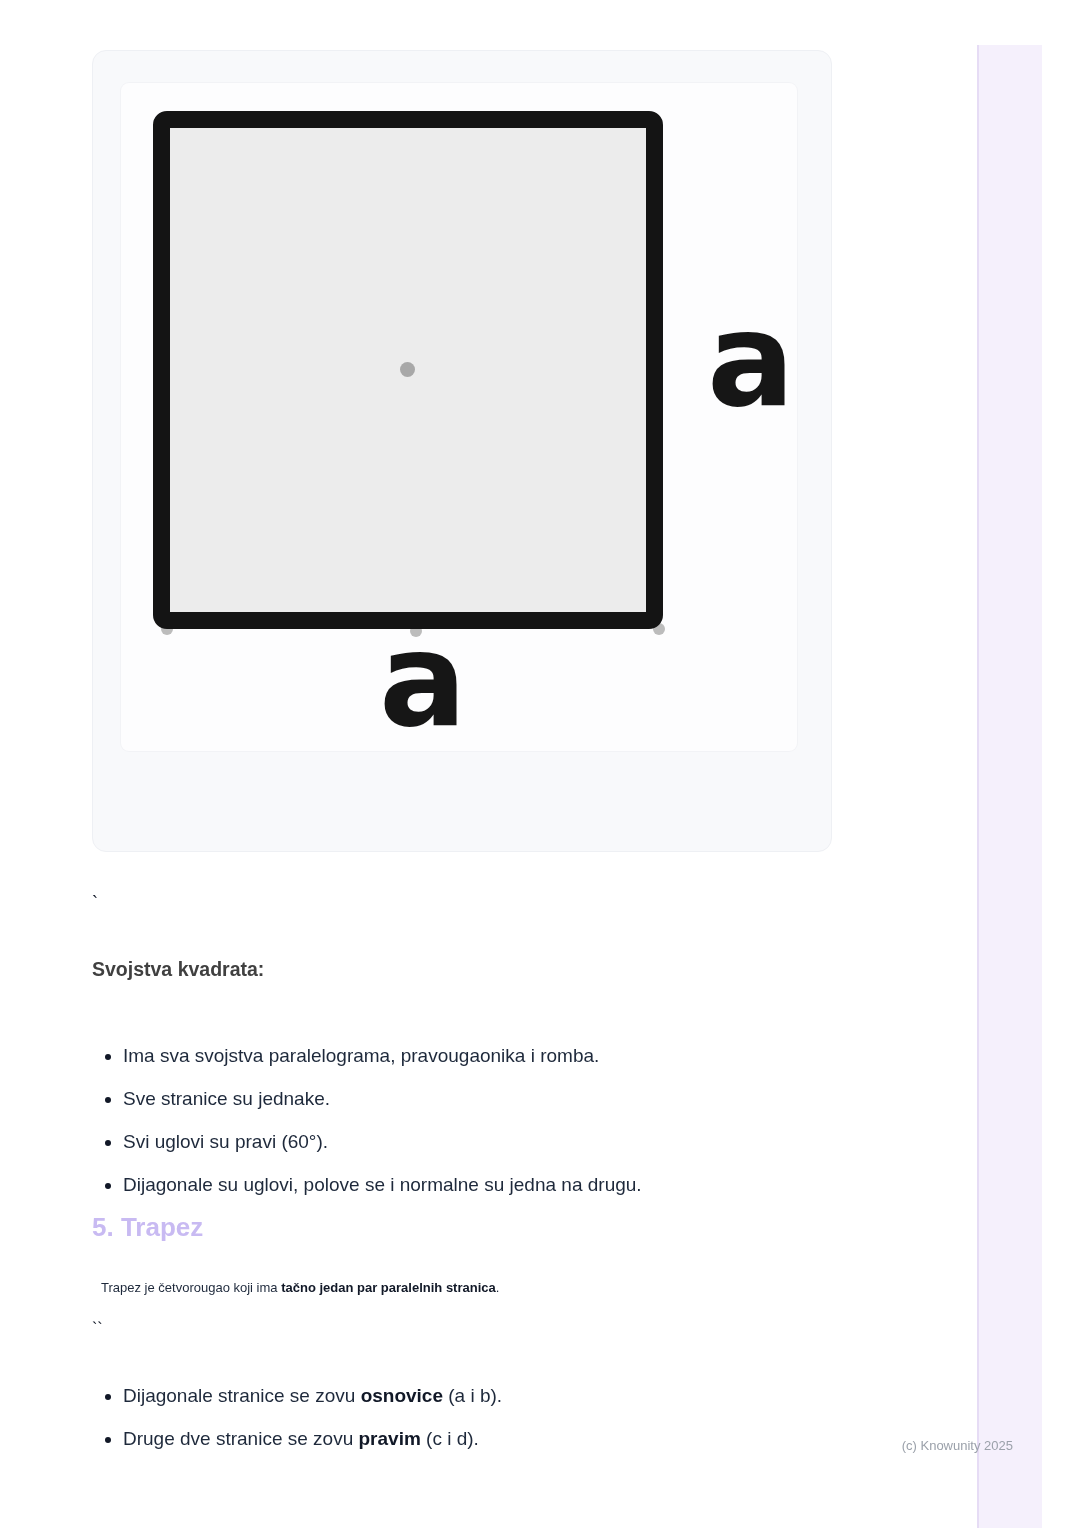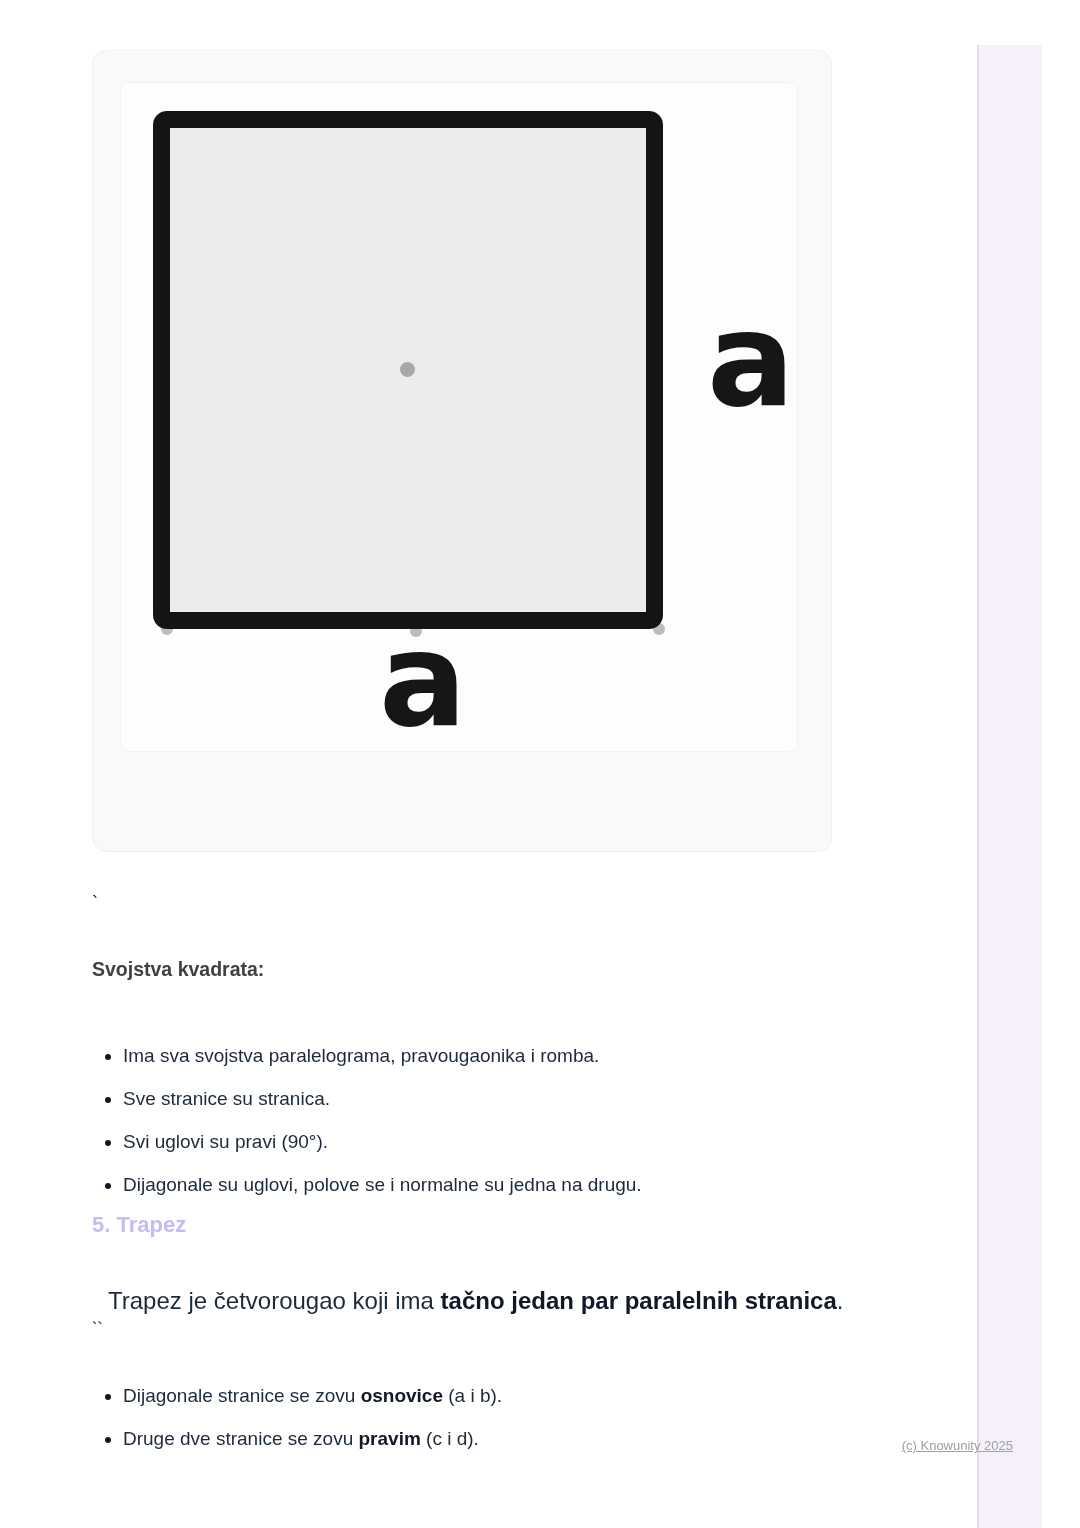--- a/index.html
+++ b/index.html
@@ -130,43 +130,42 @@
     color: #1e293b;
     margin: 0 0 20px 0;
   }
   ul.bullets li::marker { color: #111827; }
 
   .trapez-heading {
     position: absolute;
     left: 92px;
     top: 1212px;
     margin: 0;
-    font-size: 22px;
+    font-size: 26px;
     font-weight: bold;
     color: #c8baf2;
   }
   .trapez-intro {
     position: absolute;
     left: 92px;
     top: 1271px;
-    margin: 16px;
-    font-size: 24px;
+    margin: 9px;
+    font-size: 13px;
     color: #1e293b;
   }
   .trapez-intro strong, ul.bullets strong { color: #111827; }
 
   
   .copyright {
     position: absolute;
     right: 67px;
     top: 1438px;
     font-size: 13px;
     color: #9ba1aa;
     z-index: 4;
-    text-decoration: underline;
   }
   .page-edge {
     position: absolute;
     left: 977px;
     top: 45px;
     width: 63px;
     height: 1483px;
     background: #f5f0fc;
     border-left: 2px solid #e6dcf5;
     z-index: 3;
@@ -187,22 +186,22 @@
     <div class="side-label label-bottom">a</div>
   </div>
 </div>
 
 <div class="tick tick-1">`</div>
 
 <div class="props-heading">Svojstva kvadrata:</div>
 
 <ul class="bullets bullets-1">
   <li>Ima sva svojstva paralelograma, pravougaonika i romba.</li>
-  <li>Sve stranice su stranica.</li>
-  <li>Svi uglovi su pravi (90°).</li>
+  <li>Sve stranice su jednake.</li>
+  <li>Svi uglovi su pravi (60°).</li>
   <li>Dijagonale su uglovi, polove se i normalne su jedna na drugu.</li>
 </ul>
 
 <h2 class="trapez-heading">5. Trapez</h2>
 
 <p class="trapez-intro"><span>Trapez je četvorougao koji ima </span><strong>tačno jedan par paralelnih stranica</strong><span>.</span></p>
 
 <div class="tick tick-2">``</div>
 
 <ul class="bullets bullets-2">

